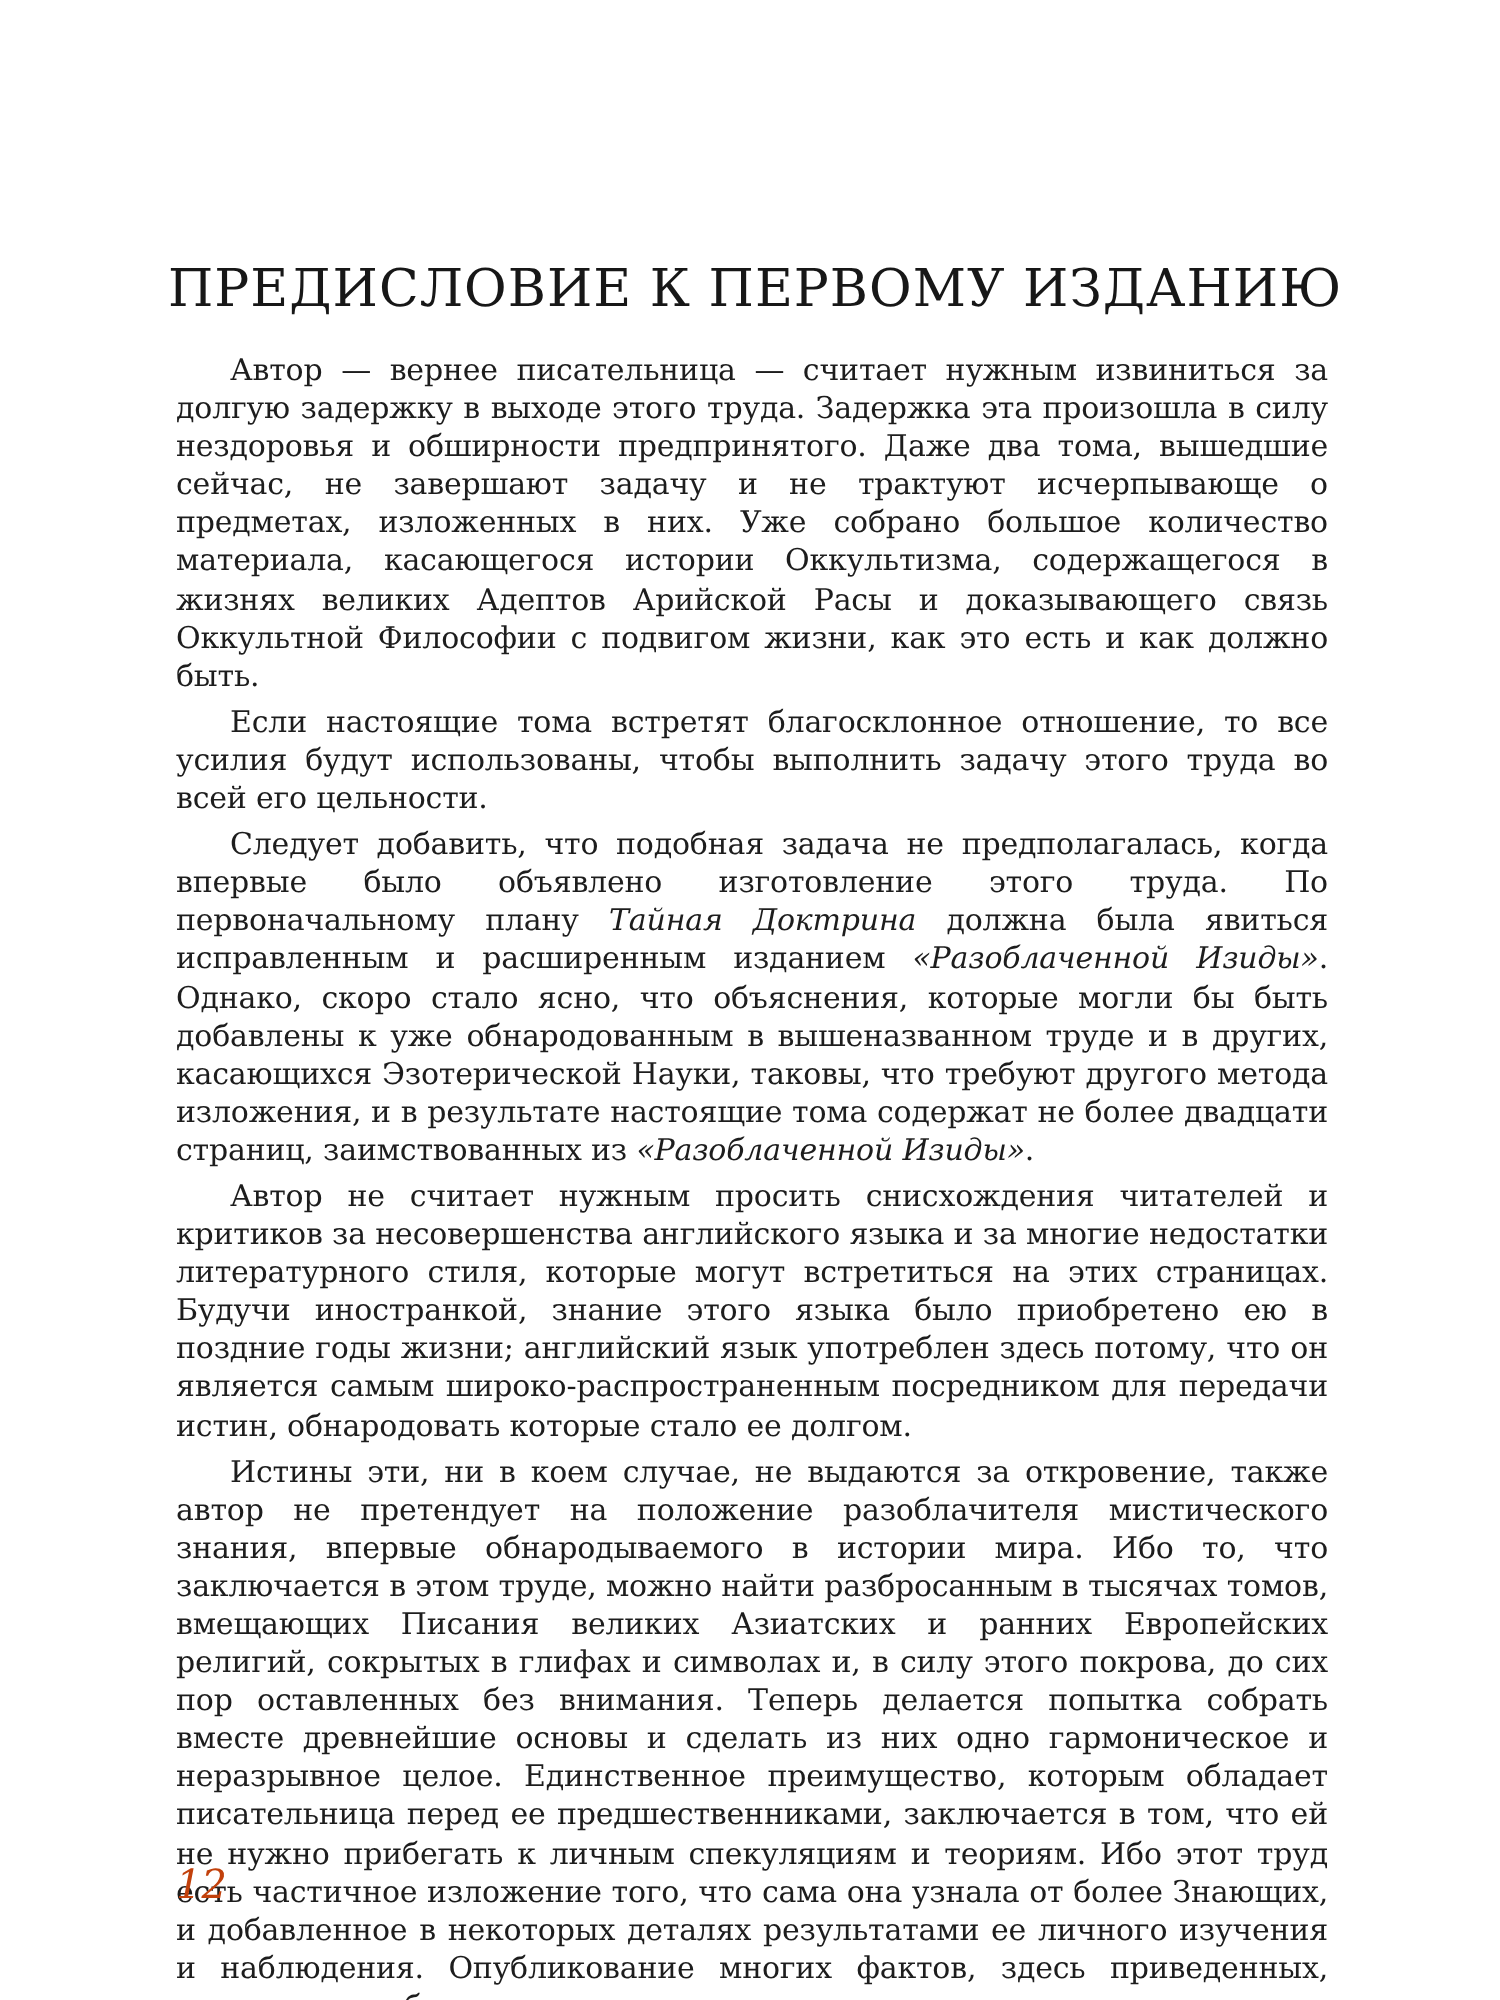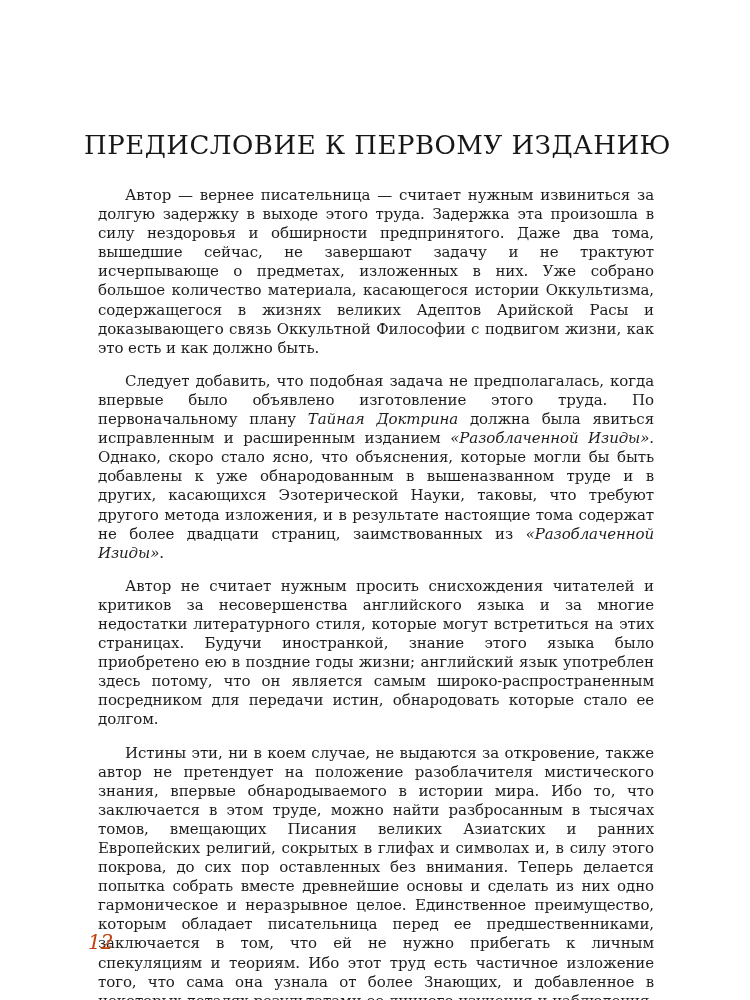--- a/index.html
+++ b/index.html
@@ -33,21 +33,21 @@
     top: 172px;
     left: 84px;
     width: 584px;
     font-size: 15px;
     line-height: 19.1px;
     letter-spacing: -0.1px;
     text-align: justify;
     color: #1d1d1d;
   }
   .body-text p {
-    margin: 14px;
+    margin: 4px;
     padding: 0;
     text-indent: 27px;
   }
   .body-text em {
   }
   .page-number {
     position: absolute;
     left: 88px;
     top: 930px;
     font-size: 20px;
@@ -56,19 +56,20 @@
   }
 </style>
 </head>
 <body>
 
 <div class="page">
   <h1 class="chapter-title">ПРЕДИСЛОВИЕ К ПЕРВОМУ ИЗДАНИЮ</h1>
 
   <div class="body-text">
       <p><span>Автор — вернее писательница — считает нужным извиниться за долгую задержку в выходе этого труда. Задержка эта произошла в силу нездоровья и обширности предпринятого. Даже два тома, вышедшие сейчас, не завершают задачу и не трактуют исчерпывающе о предметах, изложенных в них. Уже собрано большое количество материала, касающегося истории Оккультизма, содержащегося в жизнях великих Адептов Арийской Расы и доказывающего связь Оккультной Философии с подвигом жизни, как это есть и как должно быть.</span></p>
+      <p><span>Если настоящие тома встретят благосклонное отношение, то все усилия будут использованы, чтобы выполнить задачу этого труда во всей его цельности.</span></p>
       <p><span>Следует добавить, что подобная задача не предполагалась, когда впервые было объявлено изготовление этого труда. По первоначальному плану </span><em>Тайная Доктрина</em><span> должна была явиться исправленным и расширенным изданием </span><em>«Разоблаченной Изиды»</em><span>. Однако, скоро стало ясно, что объяснения, которые могли бы быть добавлены к уже обнародованным в вышеназванном труде и в других, касающихся Эзотерической Науки, таковы, что требуют другого метода изложения, и в результате настоящие тома содержат не более двадцати страниц, заимствованных из </span><em>«Разоблаченной Изиды»</em><span>.</span></p>
       <p><span>Автор не считает нужным просить снисхождения читателей и критиков за несовершенства английского языка и за многие недостатки литературного стиля, которые могут встретиться на этих страницах. Будучи иностранкой, знание этого языка было приобретено ею в поздние годы жизни; английский язык употреблен здесь потому, что он является самым широко-распространенным посредником для передачи истин, обнародовать которые стало ее долгом.</span></p>
       <p><span>Истины эти, ни в коем случае, не выдаются за откровение, также автор не претендует на положение разоблачителя мистического знания, впервые обнародываемого в истории мира. Ибо то, что заключается в этом труде, можно найти разбросанным в тысячах томов, вмещающих Писания великих Азиатских и ранних Европейских религий, сокрытых в глифах и символах и, в силу этого покрова, до сих пор оставленных без внимания. Теперь делается попытка собрать вместе древнейшие основы и сделать из них одно гармоническое и неразрывное целое. Единственное преимущество, которым обладает писательница перед ее предшественниками, заключается в том, что ей не нужно прибегать к личным спекуляциям и теориям. Ибо этот труд есть частичное изложение того, что сама она узнала от более Знающих, и добавленное в некоторых деталях результатами ее личного изучения и наблюдения. Опубликование многих фактов, здесь приведенных, сделалось необходимым, вследствие появления диких и химерических теорий, которым предавались за последние несколько лет теософы и ученики Мистицизма в своих стараниях, как они воображали, выработать цельную систему мышления из нескольких фактов, ранее им сообщенных.</span></p>
     </div>
 
   <div class="page-number">12</div>
 </div>
 
 </body></html>

